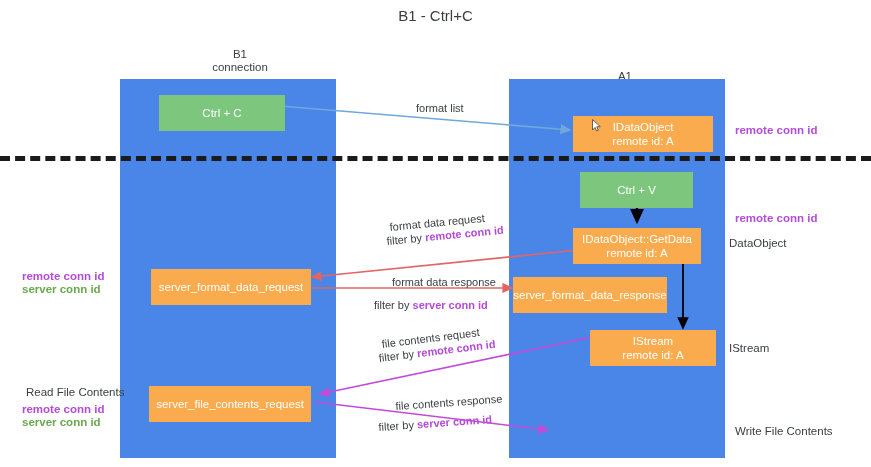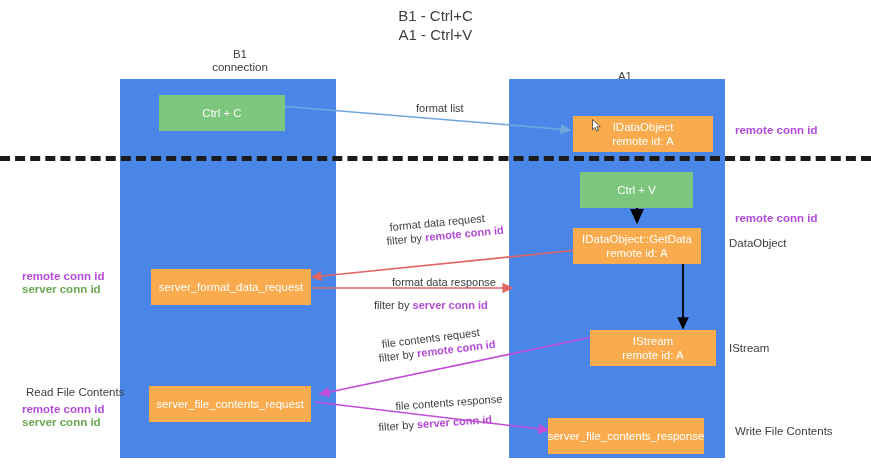--- a/index.html
+++ b/index.html
@@ -57,21 +57,20 @@
     position:absolute;left:592px;top:119px;width:10px;height:13px;
   }
 </style>
 </head>
 <body>
 
 <div id="stage">
 
   <div class="title-block">
     <div>B1 - Ctrl+C</div>
-    <div>A1 - Ctrl+V</div>
   </div>
 
   <div class="col-head" style="left:140px;top:48px;width:200px;">
     <div>B1</div>
     <div>connection</div>
   </div>
   <div class="col-head" style="left:525px;top:64px;width:200px;margin-top:6px;">
     <div>A1</div>
     <div>remote</div>
   </div>
@@ -130,33 +129,33 @@
 
   <div class="node orange" style="left:573px;top:228px;width:128px;height:25px;flex-direction:column;">
     <span>IDataObject::GetData</span>
     <span>remote id: A</span>
   </div>
 
   <div class="node orange" style="left:151px;top:269px;width:160px;height:24px;">
     <span>server_format_data_request</span>
   </div>
 
+  <div class="node orange" style="left:513px;top:277px;width:154px;height:24px;">
+    <span>server_format_data_response</span>
+  </div>
 
   <div class="node orange" style="left:590px;top:330px;width:126px;height:31px;flex-direction:column;">
     <span>IStream</span>
     <span>remote id: A</span>
   </div>
 
   <div class="node orange" style="left:149px;top:386px;width:162px;height:24px;">
     <span>server_file_contents_request</span>
   </div>
 
-  <div class="node orange" style="left:548px;top:418px;width:156px;height:24px;">
-    <span>server_file_contents_response</span>
-  </div>
 
   <div class="edge-label" style="left:416px;top:101px;">format list</div>
 
   <div class="edge-label rot" style="left:389px;top:220px;transform:rotate(-5.5deg);">format data request</div>
   <div class="edge-label rot" style="left:386px;top:234px;transform:rotate(-5.5deg);">
     <span>filter by </span><span class="purple">remote conn id</span>
   </div>
 
   <div class="edge-label" style="left:392px;top:275px;">format data response</div>
   <div class="edge-label" style="left:374px;top:298px;">

